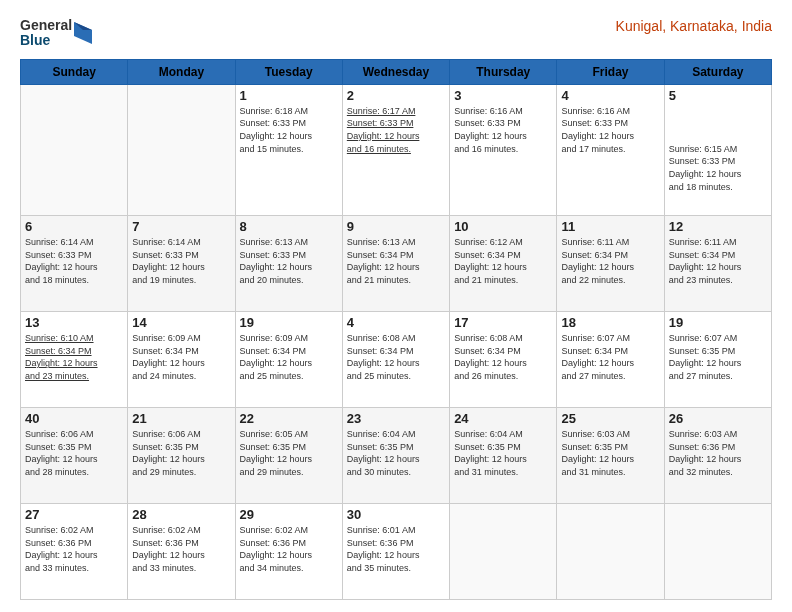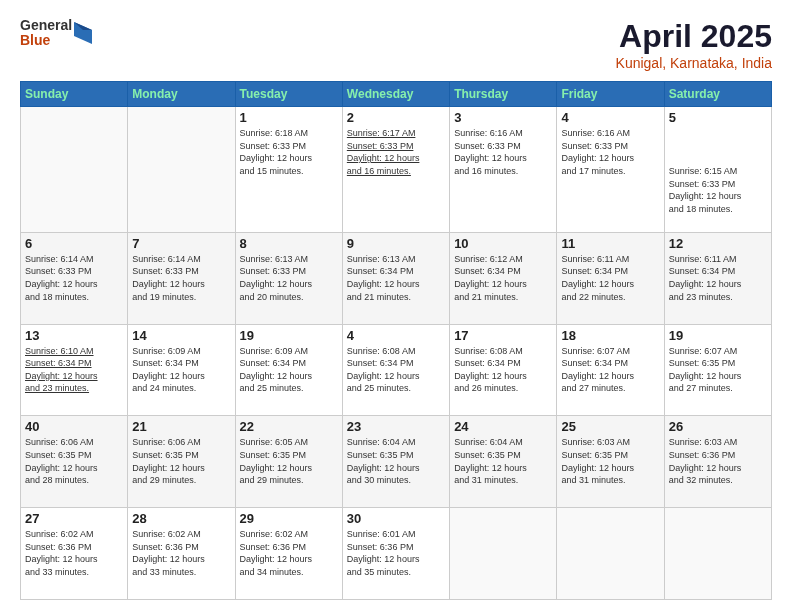--- a/index.html
+++ b/index.html
@@ -28,21 +28,21 @@
       align-items: center;
     }
     .logo-text {
       display: flex;
       flex-direction: column;
       font-size: 14px;
       font-weight: bold;
       line-height: 1.1;
     }
     .logo-general { color: #333; }
-    .logo-blue { color: #c2410c; }
+    .logo-blue { color: #0c4a6e; }
     .logo-icon {
       width: 18px;
       height: 22px;
       margin-left: 2px;
     }
     .title-block {
       text-align: right;
     }
     .month-title {
       font-size: 32px;
@@ -55,25 +55,25 @@
     }
     .calendar {
       flex: 1;
       border: 1px solid #ccc;
       border-collapse: collapse;
       width: 100%;
       table-layout: fixed;
     }
     .calendar th {
       background: #2a6db5;
-      color: #86efac;
+      color: #000000;
       font-size: 12px;
       font-weight: bold;
       padding: 5px 4px;
-      text-align: left;
+      text-align: center;
       border: 1px solid #1a5fa8;
     }
     .calendar td {
       vertical-align: top;
       border: 1px solid #ccc;
       padding: 3px 4px;
       font-size: 9.5px;
       color: #333;
       height: 82px;
     }
@@ -107,21 +107,20 @@
           <span class="logo-general">General</span>
           <span class="logo-blue">Blue</span>
         </div>
         <svg class="logo-icon" viewBox="0 0 18 22" xmlns="http://www.w3.org/2000/svg">
           <polygon points="0,0 18,8 18,22 0,14" fill="#2a6db5"></polygon>
           <polygon points="0,0 18,8 9,8" fill="#1a4a8a"></polygon>
         </svg>
       </div>
     </div>
     <div class="title-block">
-      <div class="month-title">April 2025</div>
       <div class="location">Kunigal, Karnataka, India</div>
     </div>
   </div>
 
   <table class="calendar">
     <thead>
       <tr id="header-row">
           <th>Sunday</th>
           <th>Monday</th>
           <th>Tuesday</th>

